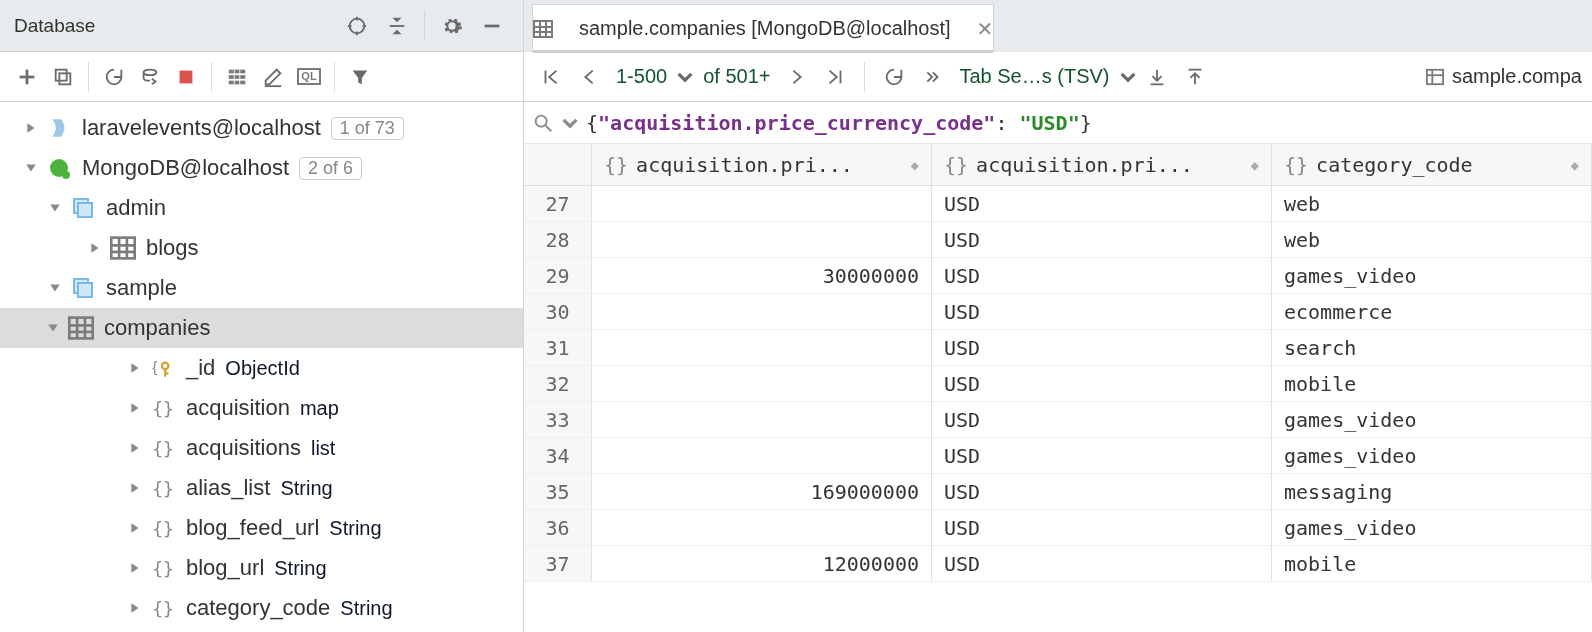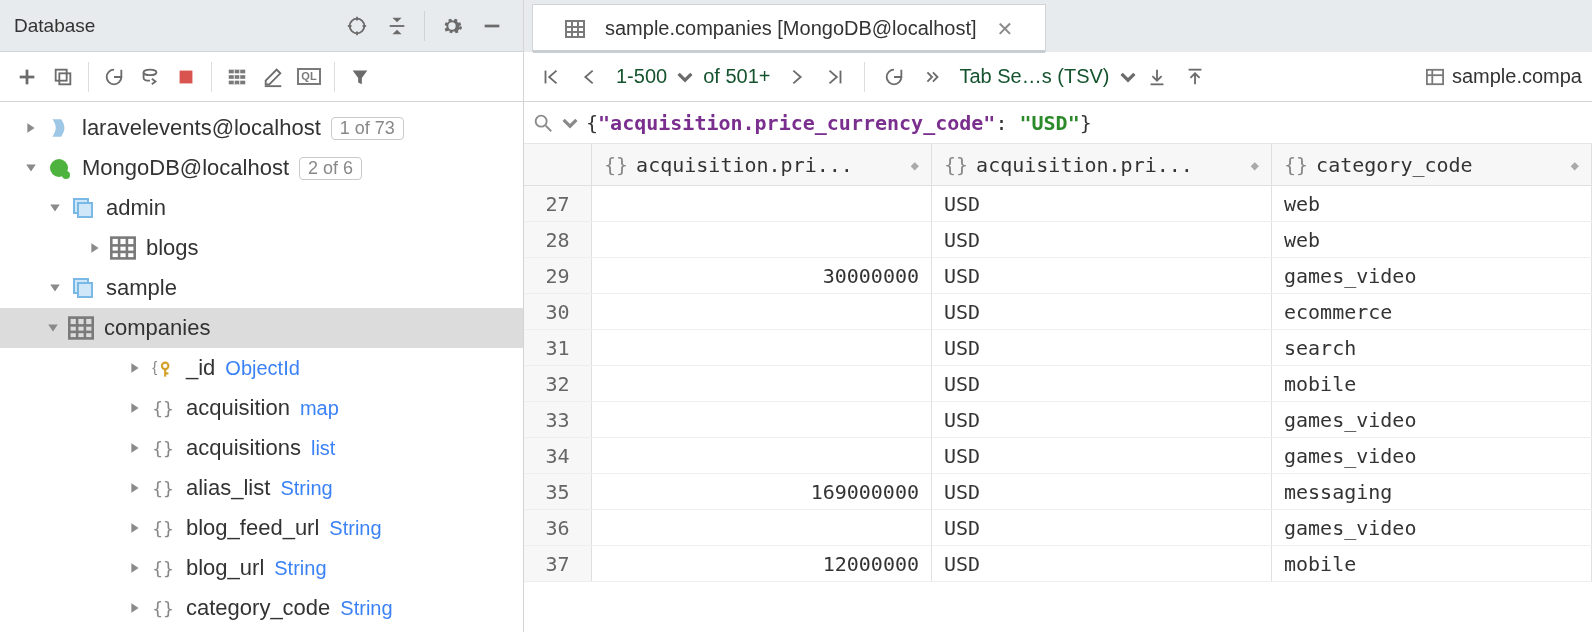--- a/index.html
+++ b/index.html
@@ -102,21 +102,21 @@
   height: 26px;
   display: flex;
   align-items: center;
   justify-content: center;
   margin-right: 10px;
 }
 .tree-label {
   color: #333;
 }
 .tree-hint {
-  color: #3b82f6;
+  color: #0f172a;
   font-size: 20px;
   margin-left: 10px;
 }
 .tree-badge {
   font-size: 18px;
   color: #888;
   border: 1px solid #cacaca;
   border-radius: 4px;
   padding: 0 8px;
   margin-left: 10px;
@@ -134,22 +134,22 @@
   align-items: flex-end;
   padding: 0 8px;
 }
 .tab {
   height: 48px;
   background: #fff;
   border: 1px solid #cfd4d8;
   border-bottom: none;
   display: flex;
   align-items: center;
-  padding: 0 32px;
-  gap: 20px;
+  padding: 0 0;
+  gap: 26px;
   font-size: 20px;
   color: #333;
   cursor: pointer;
   position: relative;
 }
 .tab-underline {
   position: absolute;
   left: 0; right: 0; bottom: -1px;
   height: 3px;
   background: #c8cdd2;

